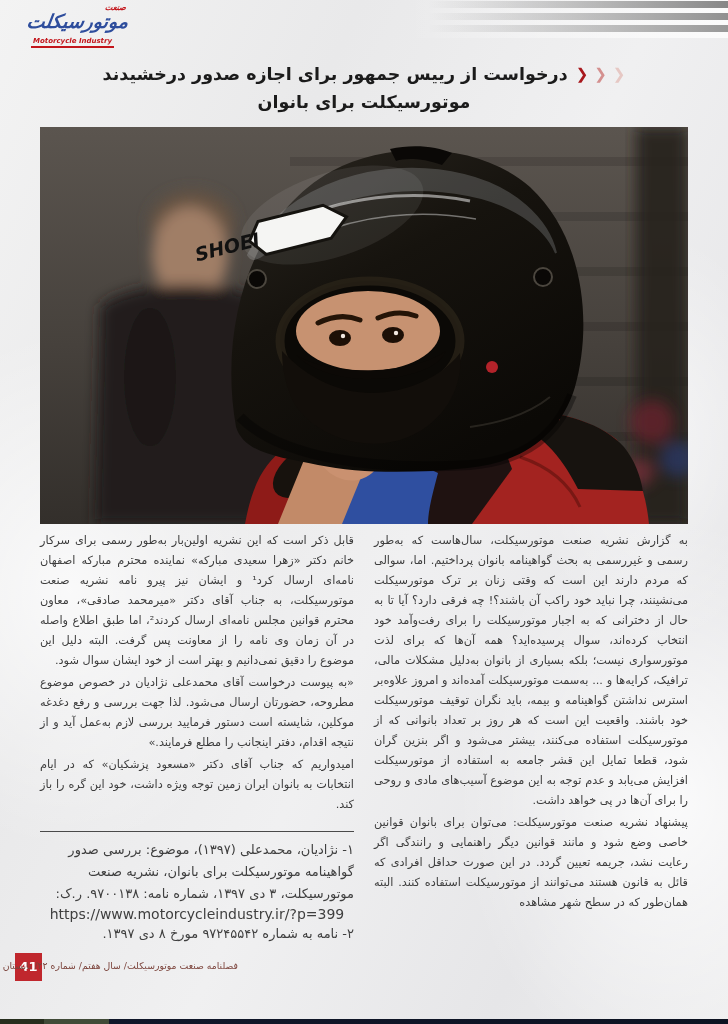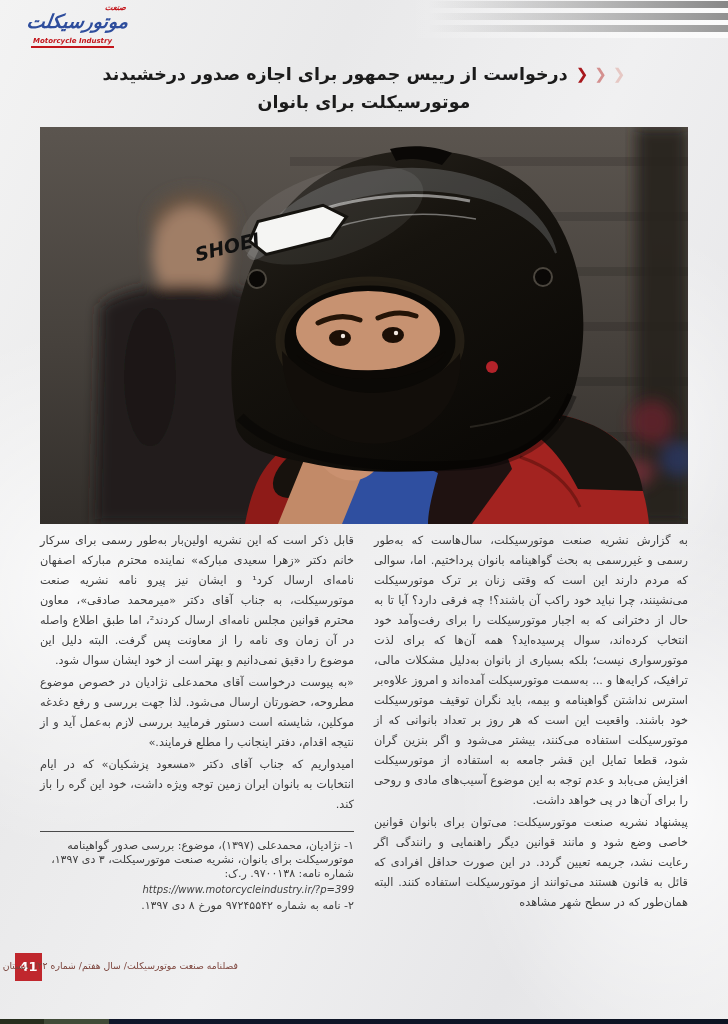--- a/index.html
+++ b/index.html
@@ -54,22 +54,22 @@
     display:flex;flex-direction:row;gap:20px;direction:rtl;}
   .col{width:314px;font-size:11.3px;line-height:20px;color:#3d3d3d;text-align:justify;}
   .col p{margin:0 0 2px 0;}
   .lead{font-weight:bold;color:#1f1f1f;font-size:11.8px;line-height:21px;}
   .bold-line{font-weight:bold;color:#222222;margin-top:9px !important;}
   .closing{margin-top:1px !important;}
 
   
   .footnotes{margin-top:16px;}
   .fn-rule{border:0;border-top:1px solid #4a4a4a;margin:0 0 7px 0;width:100%;}
-  .fn{font-size:11px;line-height:14px;color:#3f3f3f;text-align:right;margin:0;}
-  .fn-url{font-size:10px;line-height:14px;color:#3f3f3f;direction:ltr;text-align:right;margin:0;font-style:italic;}
+  .fn{font-size:13px;line-height:22px;color:#3f3f3f;text-align:right;margin:0;}
+  .fn-url{font-size:14px;line-height:14px;color:#3f3f3f;direction:ltr;text-align:center;margin:0;}
 
   
   .pagenum{position:absolute;left:15px;top:953px;width:27px;height:28px;background:#c0272d;
     color:#ffffff;font-weight:bold;font-size:13px;line-height:28px;text-align:center;}
   .footer-line{position:absolute;left:48px;top:960px;width:190px;font-size:9.3px;color:#7c443c;
     direction:rtl;text-align:right;white-space:nowrap;}
 
   
   .bottom-bar{position:absolute;left:0;bottom:0;width:728px;height:5px;
     background:linear-gradient(to right,

